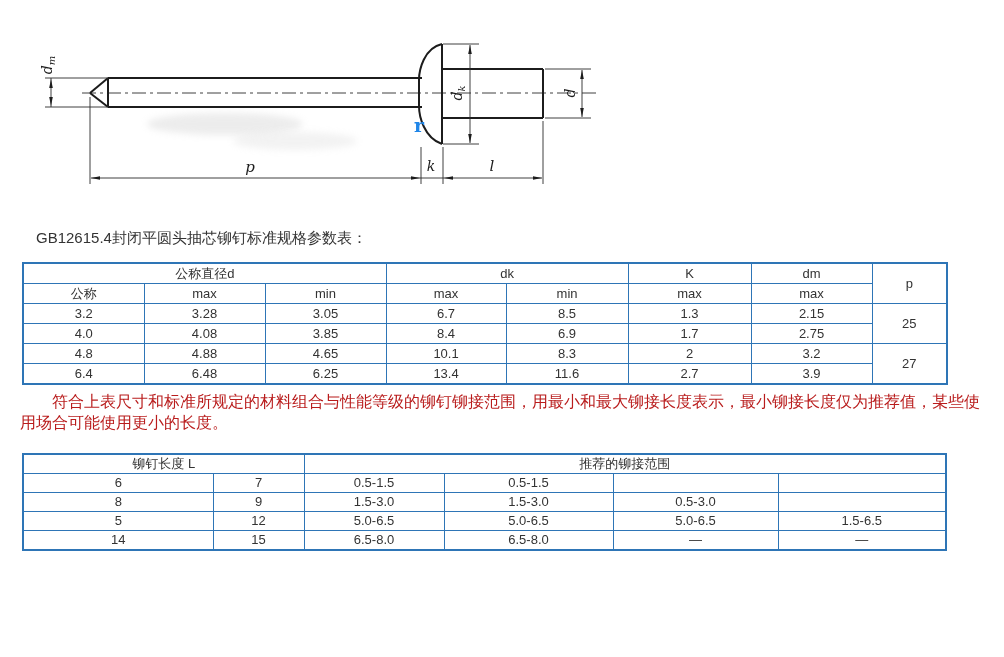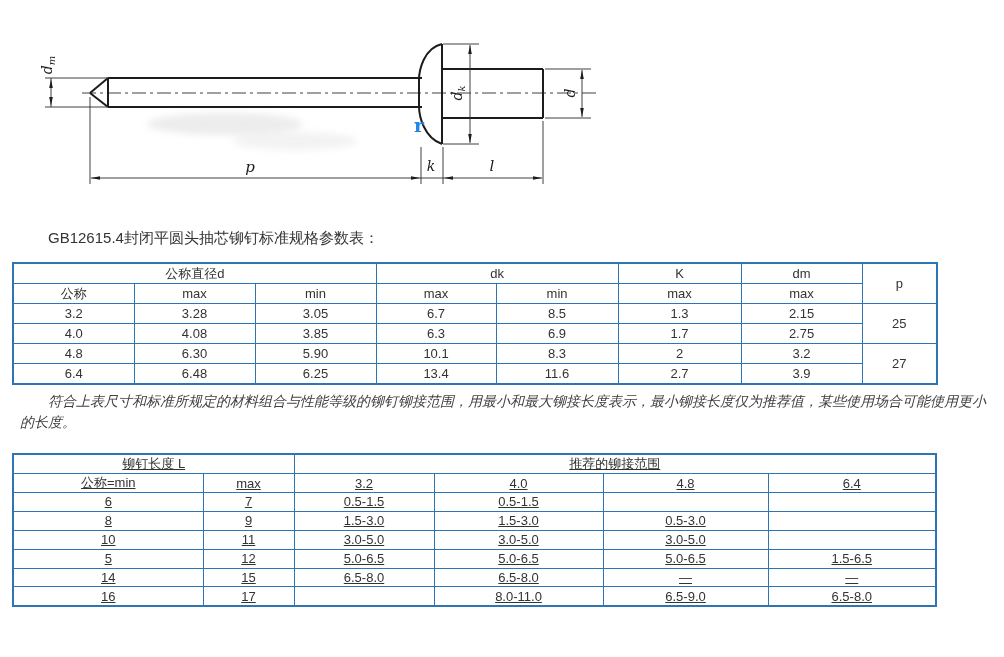--- a/index.html
+++ b/index.html
@@ -7,34 +7,34 @@
     width:1004px; height:657px; background:#ffffff; position:relative;
     font-family:"Liberation Sans", sans-serif; color:#333333; overflow:hidden;
   }
   #drawing { position:absolute; left:0; top:0; }
   .obj  { stroke:#1c1c1c; stroke-width:2;   fill:none; }
   .thin { stroke:#2a2a2a; stroke-width:0.9; fill:none; }
   .cl   { stroke:#2a2a2a; stroke-width:0.9; fill:none; stroke-dasharray:14 4 3 4; }
   .arr  { fill:#1c1c1c; stroke:none; }
   .dimtxt { font-family:"DejaVu Serif", serif; font-style:italic; fill:#1c1c1c; }
   .page-title {
-    position:absolute; left:48px; top:229px; font-size:15px; color:#333;
+    position:absolute; left:36px; top:229px; font-size:15px; color:#333;
   }
   .note-text {
     position:absolute; left:20px; top:391px; width:966px;
-    font-size:14px; line-height:21px; text-indent:2em; color:#404040;font-style:italic;
+    font-size:16px; line-height:21px; text-indent:2em; color:#b91c1c;
   }
-  table { border-collapse:collapse; table-layout:fixed; position:absolute; left:12px; background:#fff; }
+  table { border-collapse:collapse; table-layout:fixed; position:absolute; left:22px; background:#fff; }
   table, td { border:1px solid #2e75b6; }
   table { border-width:2px; }
   td { text-align:center; vertical-align:middle; font-size:13px; padding:0; color:#333; overflow:hidden; white-space:nowrap; }
   #spec-table { top:262px; width:924px; }
   #spec-table td { height:19px; }
   #length-table { top:453px; width:923px; }
-  #length-table td { height:17.9px;text-decoration:underline; }
+  #length-table td { height:17.9px; }
 </style>
 </head>
 <body>
 
 <svg id="drawing" width="620" height="210" viewBox="0 0 620 210" xmlns="http://www.w3.org/2000/svg">
   <defs>
     <filter id="smudge" x="-50%" y="-50%" width="200%" height="200%">
       <feGaussianBlur stdDeviation="3.5"></feGaussianBlur>
     </filter>
   </defs>
@@ -149,29 +149,29 @@
     <td>6.7</td>
     <td>8.5</td>
     <td>1.3</td>
     <td>2.15</td>
     <td rowspan="2">25</td>
   </tr>
   <tr>
     <td>4.0</td>
     <td>4.08</td>
     <td>3.85</td>
-    <td>6.3</td>
+    <td>8.4</td>
     <td>6.9</td>
     <td>1.7</td>
     <td>2.75</td>
   </tr>
   <tr>
     <td>4.8</td>
-    <td>6.30</td>
-    <td>5.90</td>
+    <td>4.88</td>
+    <td>4.65</td>
     <td>10.1</td>
     <td>8.3</td>
     <td>2</td>
     <td>3.2</td>
     <td rowspan="2">27</td>
   </tr>
   <tr>
     <td>6.4</td>
     <td>6.48</td>
     <td>6.25</td>
@@ -193,69 +193,45 @@
     <col style="width:169px">
       <col style="width:165px">
       <col style="width:168px">
   </colgroup>
   <tbody>
       <tr>
     <td colspan="2">铆钉长度 L</td>
     <td colspan="4">推荐的铆接范围</td>
   </tr>
   <tr>
-    <td>公称=min</td>
-    <td>max</td>
-    <td>3.2</td>
-    <td>4.0</td>
-    <td>4.8</td>
-    <td>6.4</td>
-  </tr>
-  <tr>
     <td>6</td>
     <td>7</td>
     <td>0.5-1.5</td>
     <td>0.5-1.5</td>
     <td></td>
     <td></td>
   </tr>
   <tr>
     <td>8</td>
     <td>9</td>
     <td>1.5-3.0</td>
     <td>1.5-3.0</td>
     <td>0.5-3.0</td>
     <td></td>
   </tr>
   <tr>
-    <td>10</td>
-    <td>11</td>
-    <td>3.0-5.0</td>
-    <td>3.0-5.0</td>
-    <td>3.0-5.0</td>
-    <td></td>
-  </tr>
-  <tr>
     <td>5</td>
     <td>12</td>
     <td>5.0-6.5</td>
     <td>5.0-6.5</td>
     <td>5.0-6.5</td>
     <td>1.5-6.5</td>
   </tr>
   <tr>
     <td>14</td>
     <td>15</td>
     <td>6.5-8.0</td>
     <td>6.5-8.0</td>
     <td>—</td>
     <td>—</td>
   </tr>
-  <tr>
-    <td>16</td>
-    <td>17</td>
-    <td></td>
-    <td>8.0-11.0</td>
-    <td>6.5-9.0</td>
-    <td>6.5-8.0</td>
-  </tr>
 </tbody>
   </table>
 
 </body></html>

